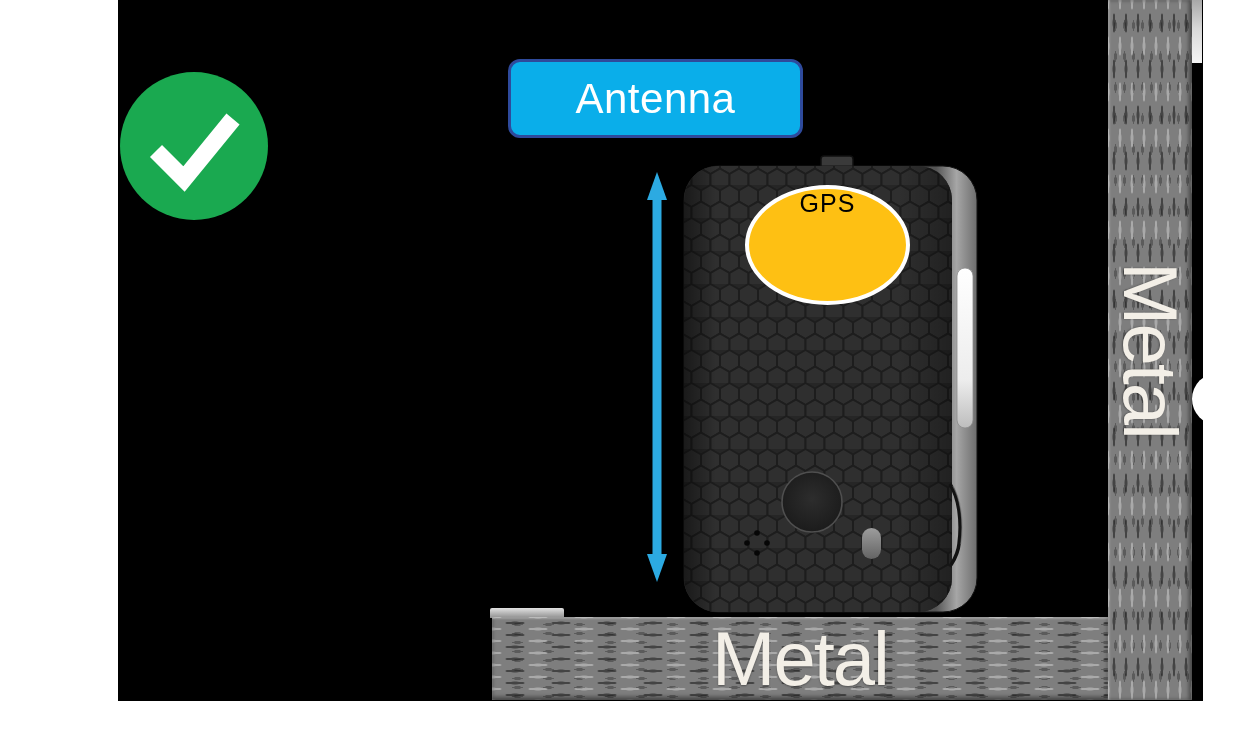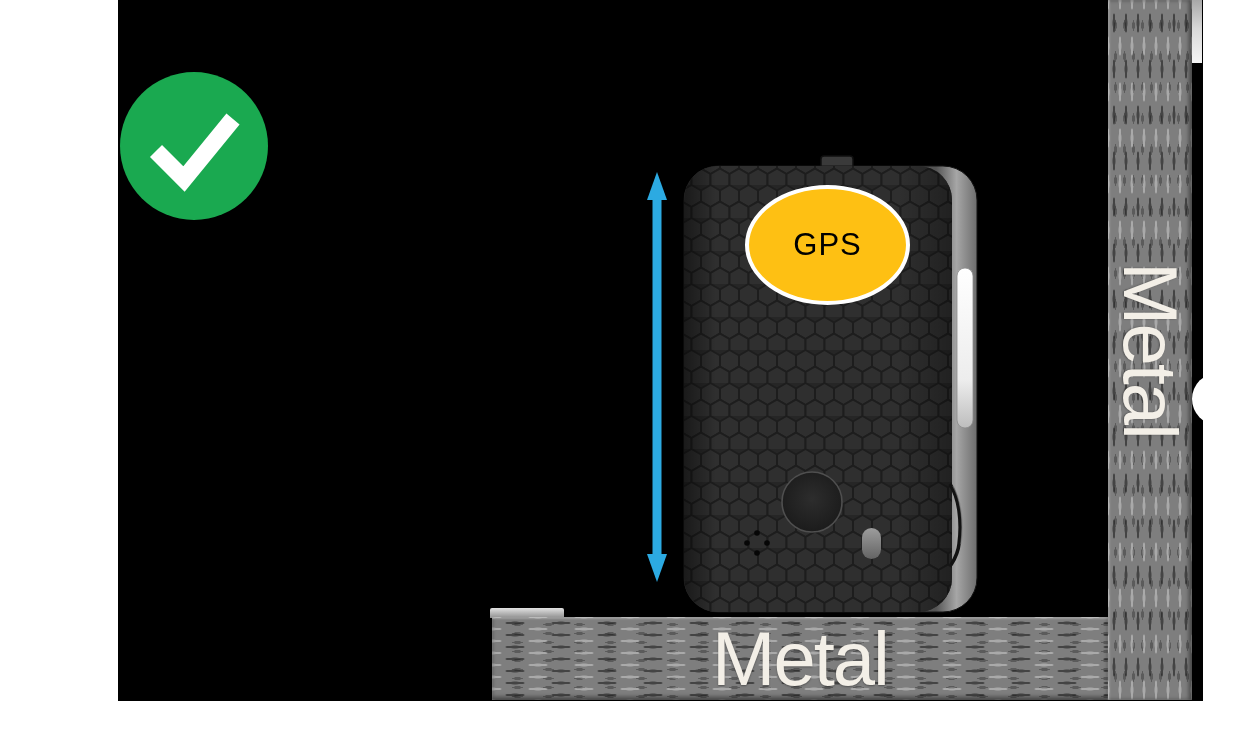--- a/index.html
+++ b/index.html
@@ -72,38 +72,41 @@
     color:var(--antenna-text,#ffffff);font-size:42px;letter-spacing:.5px;
   }
   .arrow-wrap{position:absolute;left:645px;top:171px;width:24px;height:412px;z-index:3;}
   .device-wrap{position:absolute;left:682px;top:152px;width:298px;height:462px;z-index:3;}
   .gps-ellipse{
     position:absolute;left:745px;top:185px;width:165px;height:120px;z-index:5;
     box-sizing:border-box;
     background:var(--gps-fill,#fec013);
     border:4px solid var(--gps-border,#ffffff);
     border-radius:50%;
-    display:flex;align-items:center;justify-content:center;
-    color:var(--gps-text,#000000);font-size:31px;letter-spacing:1px;
+    display:flex;justify-content:center;
+    color:var(--gps-text,#000000);font-size:25px;letter-spacing:1px;
   }
 </style>
 </head>
 <body>
 
 <div class="stage">
 
   <div class="canvas"></div>
 
   <div class="check-wrap">
     <svg width="152" height="151" viewBox="0 0 152 151">
       <circle cx="76" cy="75" r="74" fill="var(--check-green,#1aa950)"></circle>
       <polyline points="38,80 66,108 115,48" fill="none" stroke="var(--check-mark,#ffffff)" stroke-width="17"></polyline>
     </svg>
   </div>
 
+  <div class="antenna-label">
+    <span>Antenna</span>
+  </div>
 
   <div class="arrow-wrap">
     <svg width="24" height="412" viewBox="0 0 24 412">
       <g fill="var(--arrow-blue,#2caae2)">
         <polygon points="12,1 22,29 2,29"></polygon>
         <rect x="7.5" y="25" width="9" height="362"></rect>
         <polygon points="12,411 22,383 2,383"></polygon>
       </g>
     </svg>
   </div>

